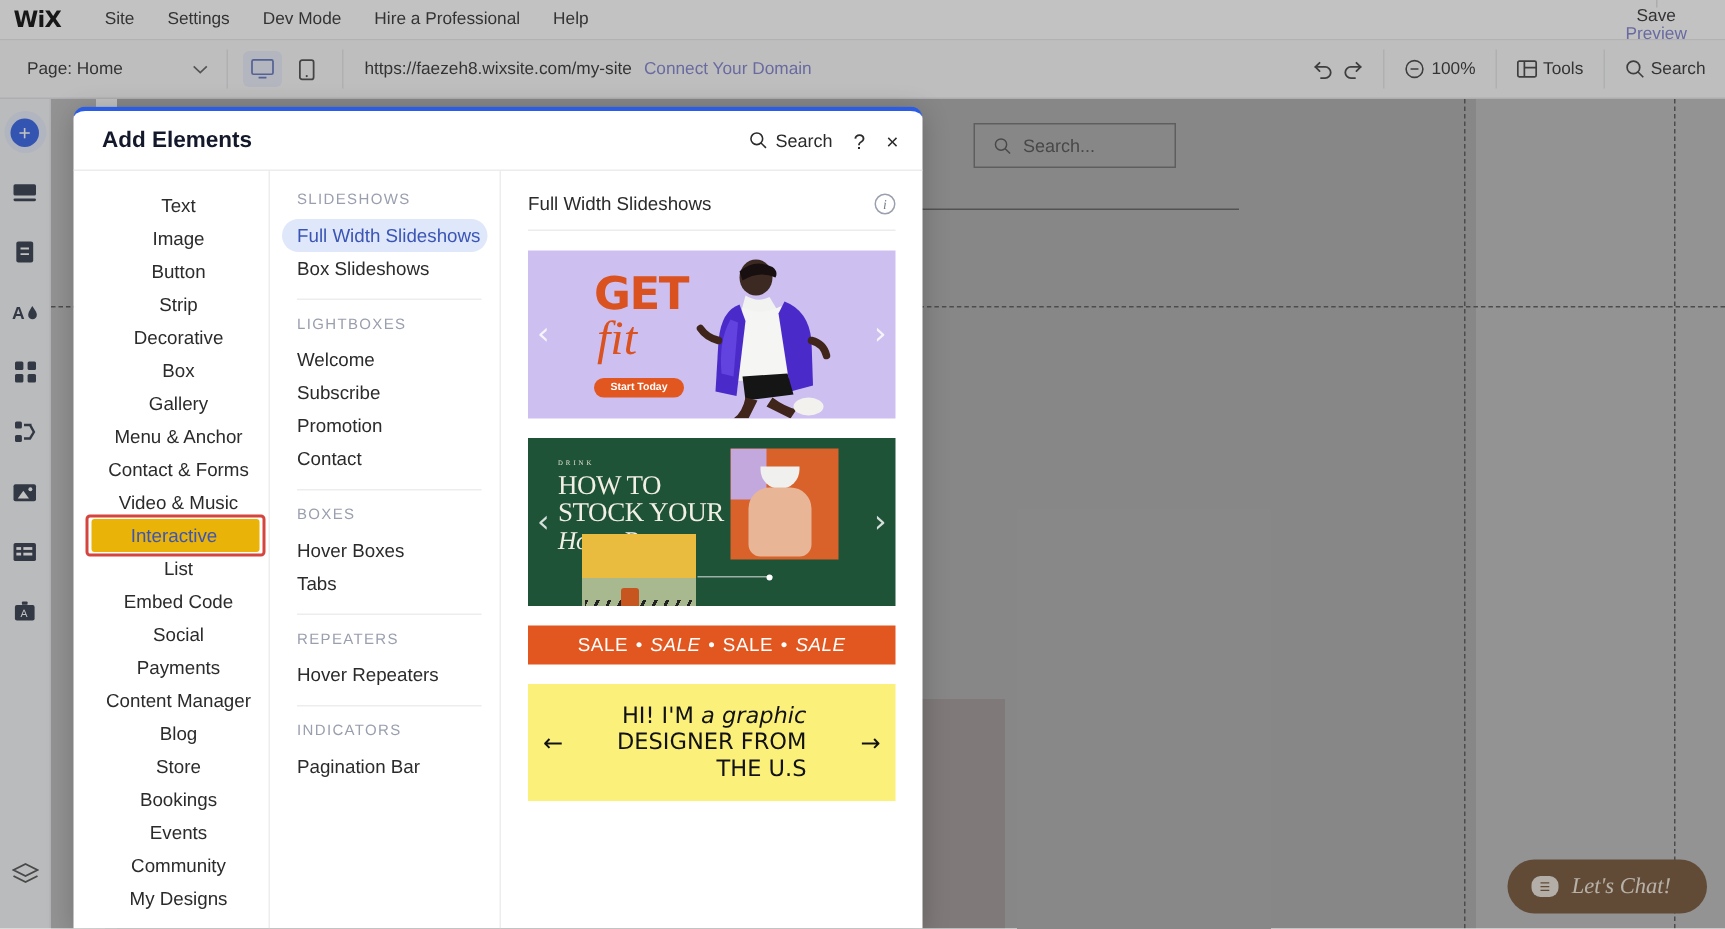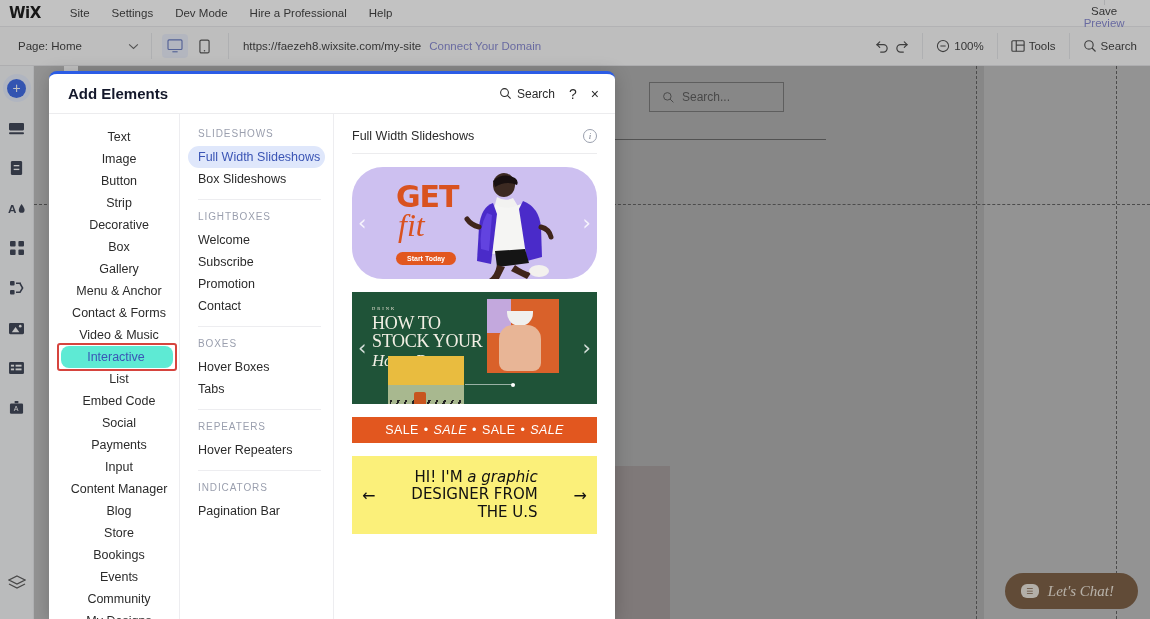--- a/index.html
+++ b/index.html
@@ -171,21 +171,21 @@
 
   .cat-col {
     width: 131px; flex: none; padding: 12px 0 10px 0;
     border-right: 1px solid #ededf0; overflow: hidden; text-align: center;
   }
   .cat {
     font-size: 12.5px; color: #2b2b2b; line-height: 22px;
     padding: 0 8px 0 18px; white-space: nowrap; position: relative;
   }
   .cat.selected {
-    color: #3b55b5; background: #5eead4; border-radius: 8px;
+    color: #3b55b5; background: #eab308; border-radius: 2px;
     margin: 0 6px 0 12px; padding-left: 6px;
   }
   .cat.selected::after {
     content: ""; position: absolute; left: -4px; top: -3px; right: -4px; bottom: -3px;
     border: 2px solid #d6443e; border-radius: 3px;
   }
 
   .sub-col {
     width: 154px; flex: none; padding: 14px 0 0 0; border-right: 1px solid #ededf0;
   }
@@ -219,21 +219,21 @@
     width: 100%; height: 112px; position: relative; overflow: hidden;
   }
   .arrow-l, .arrow-r {
     position: absolute; top: 50%; transform: translateY(-50%);
     font-size: 21px; color: rgba(255,255,255,0.82); line-height: 1;
     font-family: "DejaVu Sans", sans-serif;
   }
   .arrow-l { left: 6px; } .arrow-r { right: 6px; }
 
   
-  .t1 { background: #cdc0f0; border-radius: 31px; }
+  .t1 { background: #cdc0f0; }
   .t1 .gf {
     position: absolute; left: 44px; top: 16px; color: #d9521f;
     font-family: "DejaVu Sans", sans-serif; font-weight: 800; font-size: 30px;
     letter-spacing: -1px; line-height: 0.95;
   }
   .t1 .fit {
     position: absolute; left: 46px; top: 42px; color: #d9521f;
     font-family: "Liberation Serif", serif; font-style: italic; font-size: 32px;
     line-height: 1;
   }
@@ -535,21 +535,20 @@
         <div class="cat">Box</div>
         <div class="cat">Gallery</div>
         <div class="cat">Menu &amp; Anchor</div>
         <div class="cat">Contact &amp; Forms</div>
         <div class="cat">Video &amp; Music</div>
         <div class="cat selected">Interactive</div>
         <div class="cat">List</div>
         <div class="cat">Embed Code</div>
         <div class="cat">Social</div>
         <div class="cat">Payments</div>
-        <div class="cat">Input</div>
         <div class="cat">Content Manager</div>
         <div class="cat">Blog</div>
         <div class="cat">Store</div>
         <div class="cat">Bookings</div>
         <div class="cat">Events</div>
         <div class="cat">Community</div>
         <div class="cat">My Designs</div>
       </div>
 
       <div class="sub-col">

